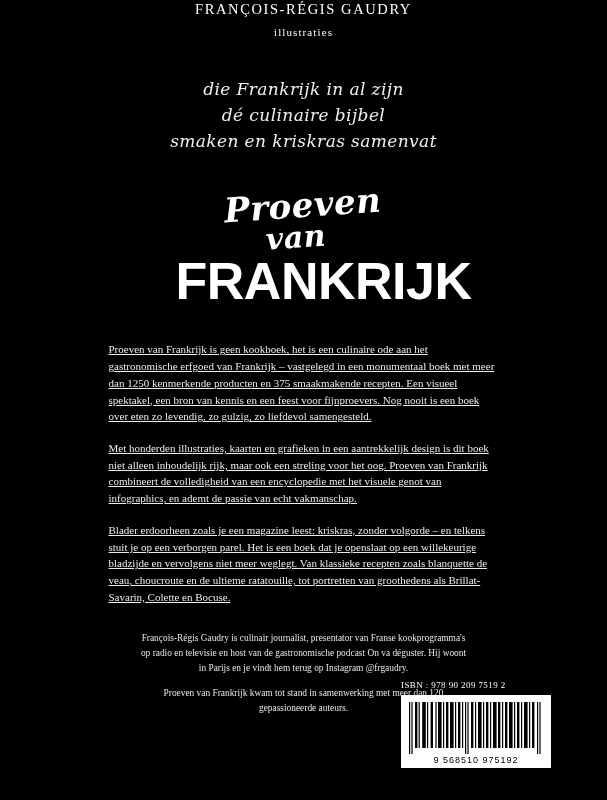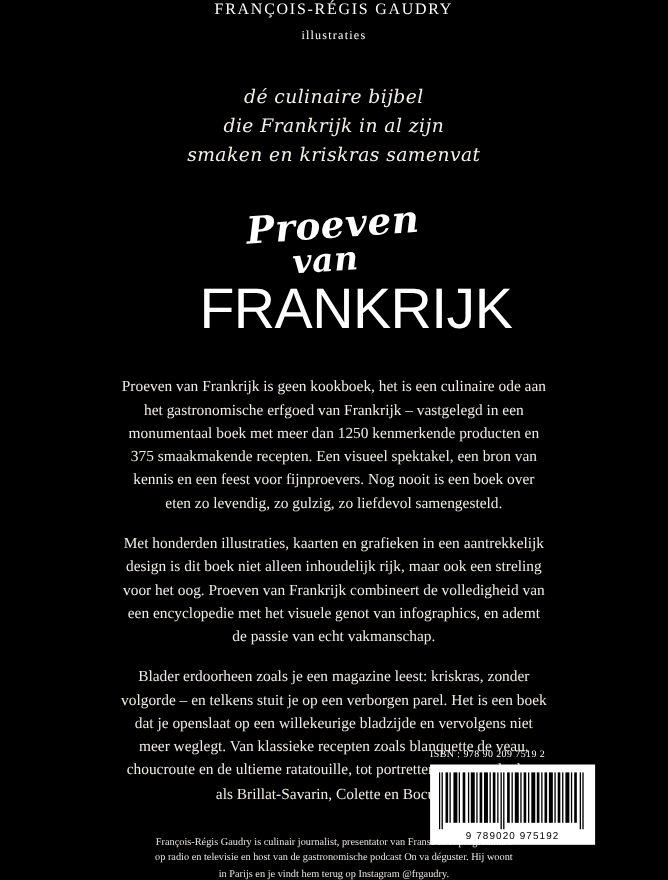--- a/index.html
+++ b/index.html
@@ -65,58 +65,58 @@
     display: inline-block;
   }
   .title-script .line2 {
     display: block;
     font-size: 30px;
     margin-top: 2px;
     margin-left: -18px;
   }
   .title-main {
     font-family: "Liberation Sans", sans-serif;
-    font-weight: normal;
+    font-weight: bold;
     font-size: 52px;
     letter-spacing: -0.5px;
     line-height: 1;
     margin-top: 4px;
     padding-left: 40px;
   }
 
   
   .body-copy {
     margin: 34px auto 0 auto;
     width: 390px;
     font-family: "Liberation Serif", serif;
-    font-size: 14px;
+    font-size: 11px;
     line-height: 1.52;
     color: #efece6;
-    text-align: center;
+    text-decoration: underline;
   }
   .body-copy p { margin: 0 0 15px 0; }
   .body-copy p:last-child { margin-bottom: 0; }
 
   
   .bio {
     margin: 26px auto 0 auto;
     width: 330px;
     text-align: center;
     font-family: "Liberation Serif", serif;
     font-size: 9.4px;
     line-height: 1.55;
     color: #e9e6e0;
   }
   .bio p { margin: 0; }
   .bio .bio-second { margin-top: 11px; }
 
   
   .isbn-area {
     position: absolute;
-    right: 40px;
+    right: 30px;
     bottom: 32px;
     width: 176px;
   }
   .isbn-label {
     font-family: "Liberation Serif", serif;
     font-size: 9px;
     letter-spacing: 0.4px;
     color: #ffffff;
     margin-bottom: 5px;
     text-align: left;
@@ -147,22 +147,22 @@
 <div class="page">
 
   <div class="author-block">
     <div class="author-name">
       <div>FRANÇOIS-RÉGIS GAUDRY</div>
     </div>
     <div class="author-presents">illustraties</div>
   </div>
 
   <div class="tagline">
+    <div>die Frankrijk in al zijn</div>
     <div>dé culinaire bijbel</div>
-    <div>die Frankrijk in al zijn</div>
     <div>smaken en kriskras samenvat</div>
   </div>
 
   <div class="title-wrap">
     <div class="title-script">
       <span>Proeven</span>
       <span class="line2">van</span>
     </div>
     <div class="title-main">FRANKRIJK</div>
   </div>
@@ -212,17 +212,17 @@
         <rect x="100" y="0" width="3.6" height="46" fill="#000"></rect>
         <rect x="105" y="0" width="1.2" height="46" fill="#000"></rect>
         <rect x="108" y="0" width="2.4" height="46" fill="#000"></rect>
         <rect x="112" y="0" width="1.2" height="46" fill="#000"></rect>
         <rect x="115" y="0" width="3.6" height="46" fill="#000"></rect>
         <rect x="120" y="0" width="1.2" height="46" fill="#000"></rect>
         <rect x="123" y="0" width="2.4" height="46" fill="#000"></rect>
         <rect x="128" y="0" width="1.2" height="52" fill="#000"></rect>
         <rect x="130.4" y="0" width="1.2" height="52" fill="#000"></rect>
       </svg>
-      <div class="barcode-digits">9  789020  975192</div>
+      <div class="barcode-digits">9  568510  975192</div>
     </div>
   </div>
 
 </div>
 
 </body></html>

